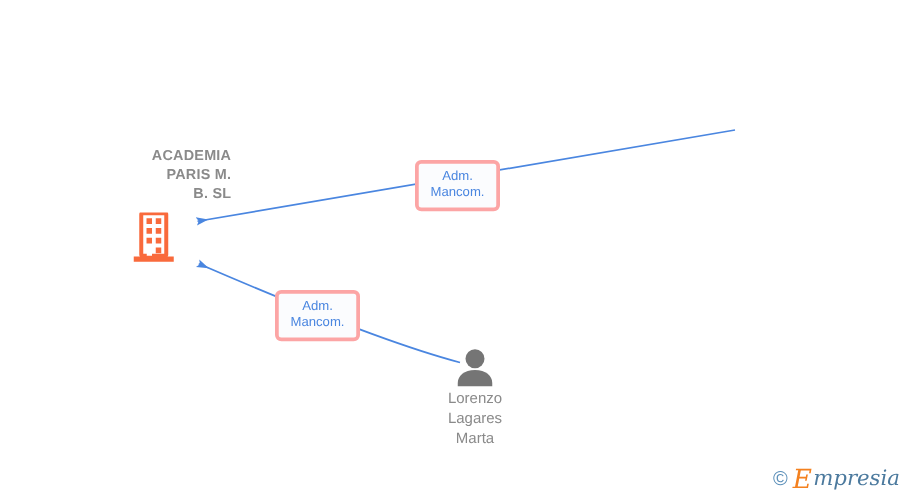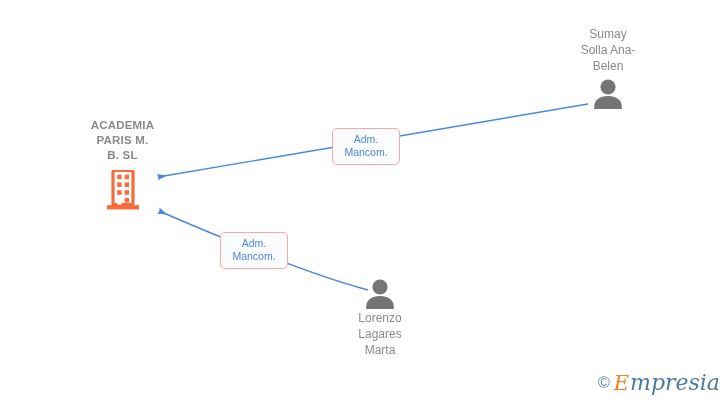--- a/index.html
+++ b/index.html
@@ -24,21 +24,21 @@
     width: 728px;
     height: 400px;
   }
 
   
   .company-node {
     position: absolute;
     left: 60px;
     top: 118px;
     width: 125px;
-    text-align: center;
+    text-align: right;
   }
   .company-label {
     font-size: 11.5px;
     font-weight: bold;
     color: #8a8a8a;
     line-height: 15px;
     letter-spacing: 0.2px;
     white-space: pre-line;
   }
   .building-icon {
@@ -67,21 +67,21 @@
     height: 32px;
     display: block;
     margin: 0 auto;
   }
   .person-node.top-right .person-icon { margin-top: 4px; }
   .person-node.bottom   .person-name  { margin-top: 0; }
 
   
   .rel-label {
     position: absolute;
-    border: 1px solid #fca5a5;
+    border: 3px solid #fca5a5;
     border-radius: 5px;
     background: #fbfcfe;
     color: #4a86e0;
     font-size: 10.5px;
     line-height: 13px;
     text-align: center;
     padding: 4px 9px 5px 9px;
     white-space: pre-line;
     box-sizing: border-box;
   }
@@ -105,21 +105,21 @@
   .wm-e {
     font-family: "DejaVu Serif", serif;
     font-style: italic;
     font-size: 21px;
     color: #f4811f;
     line-height: 1;
   }
   .wm-rest {
     font-family: "DejaVu Serif", serif;
     font-style: italic;
-    font-size: 22px;
+    font-size: 17px;
     color: #4c7a9e;
     line-height: 1;
     margin-left: -3px;
   }
 </style>
 </head>
 <body>
 
 <div id="canvas">
 
@@ -146,29 +146,20 @@
       <rect x="11.2" y="12.4" width="4.4" height="4.6" fill="#f96a3c"></rect>
       <rect x="18.6" y="12.4" width="4.4" height="4.6" fill="#f96a3c"></rect>
       <rect x="11.2" y="20.2" width="4.4" height="4.6" fill="#f96a3c"></rect>
       <rect x="18.6" y="20.2" width="4.4" height="4.6" fill="#f96a3c"></rect>
       <rect x="18.6" y="28" width="4.4" height="4.6" fill="#f96a3c"></rect>
       <rect x="11.4" y="27.4" width="4.2" height="7.2" fill="#ffffff"></rect>
       <rect x="1" y="35.2" width="32" height="4.2" fill="#f96a3c"></rect>
     </svg>
   </div>
 
-  <div class="person-node top-right">
-    <div class="person-name">Sumay
-Solla Ana-
-Belen</div>
-    <svg class="person-icon" viewBox="0 0 34 32">
-      <circle cx="17" cy="9" r="7.6" fill="#757575"></circle>
-      <path d="M 17 18 C 8.4 18 3.2 22.6 3.2 28.4 L 3.2 31 L 30.8 31 L 30.8 28.4 C 30.8 22.6 25.6 18 17 18 Z" fill="#757575"></path>
-    </svg>
-  </div>
 
   <div class="person-node bottom">
     <svg class="person-icon" viewBox="0 0 34 32">
       <circle cx="17" cy="9" r="7.6" fill="#757575"></circle>
       <path d="M 17 18 C 8.4 18 3.2 22.6 3.2 28.4 L 3.2 31 L 30.8 31 L 30.8 28.4 C 30.8 22.6 25.6 18 17 18 Z" fill="#757575"></path>
     </svg>
     <div class="person-name">Lorenzo
 Lagares
 Marta</div>
   </div>

